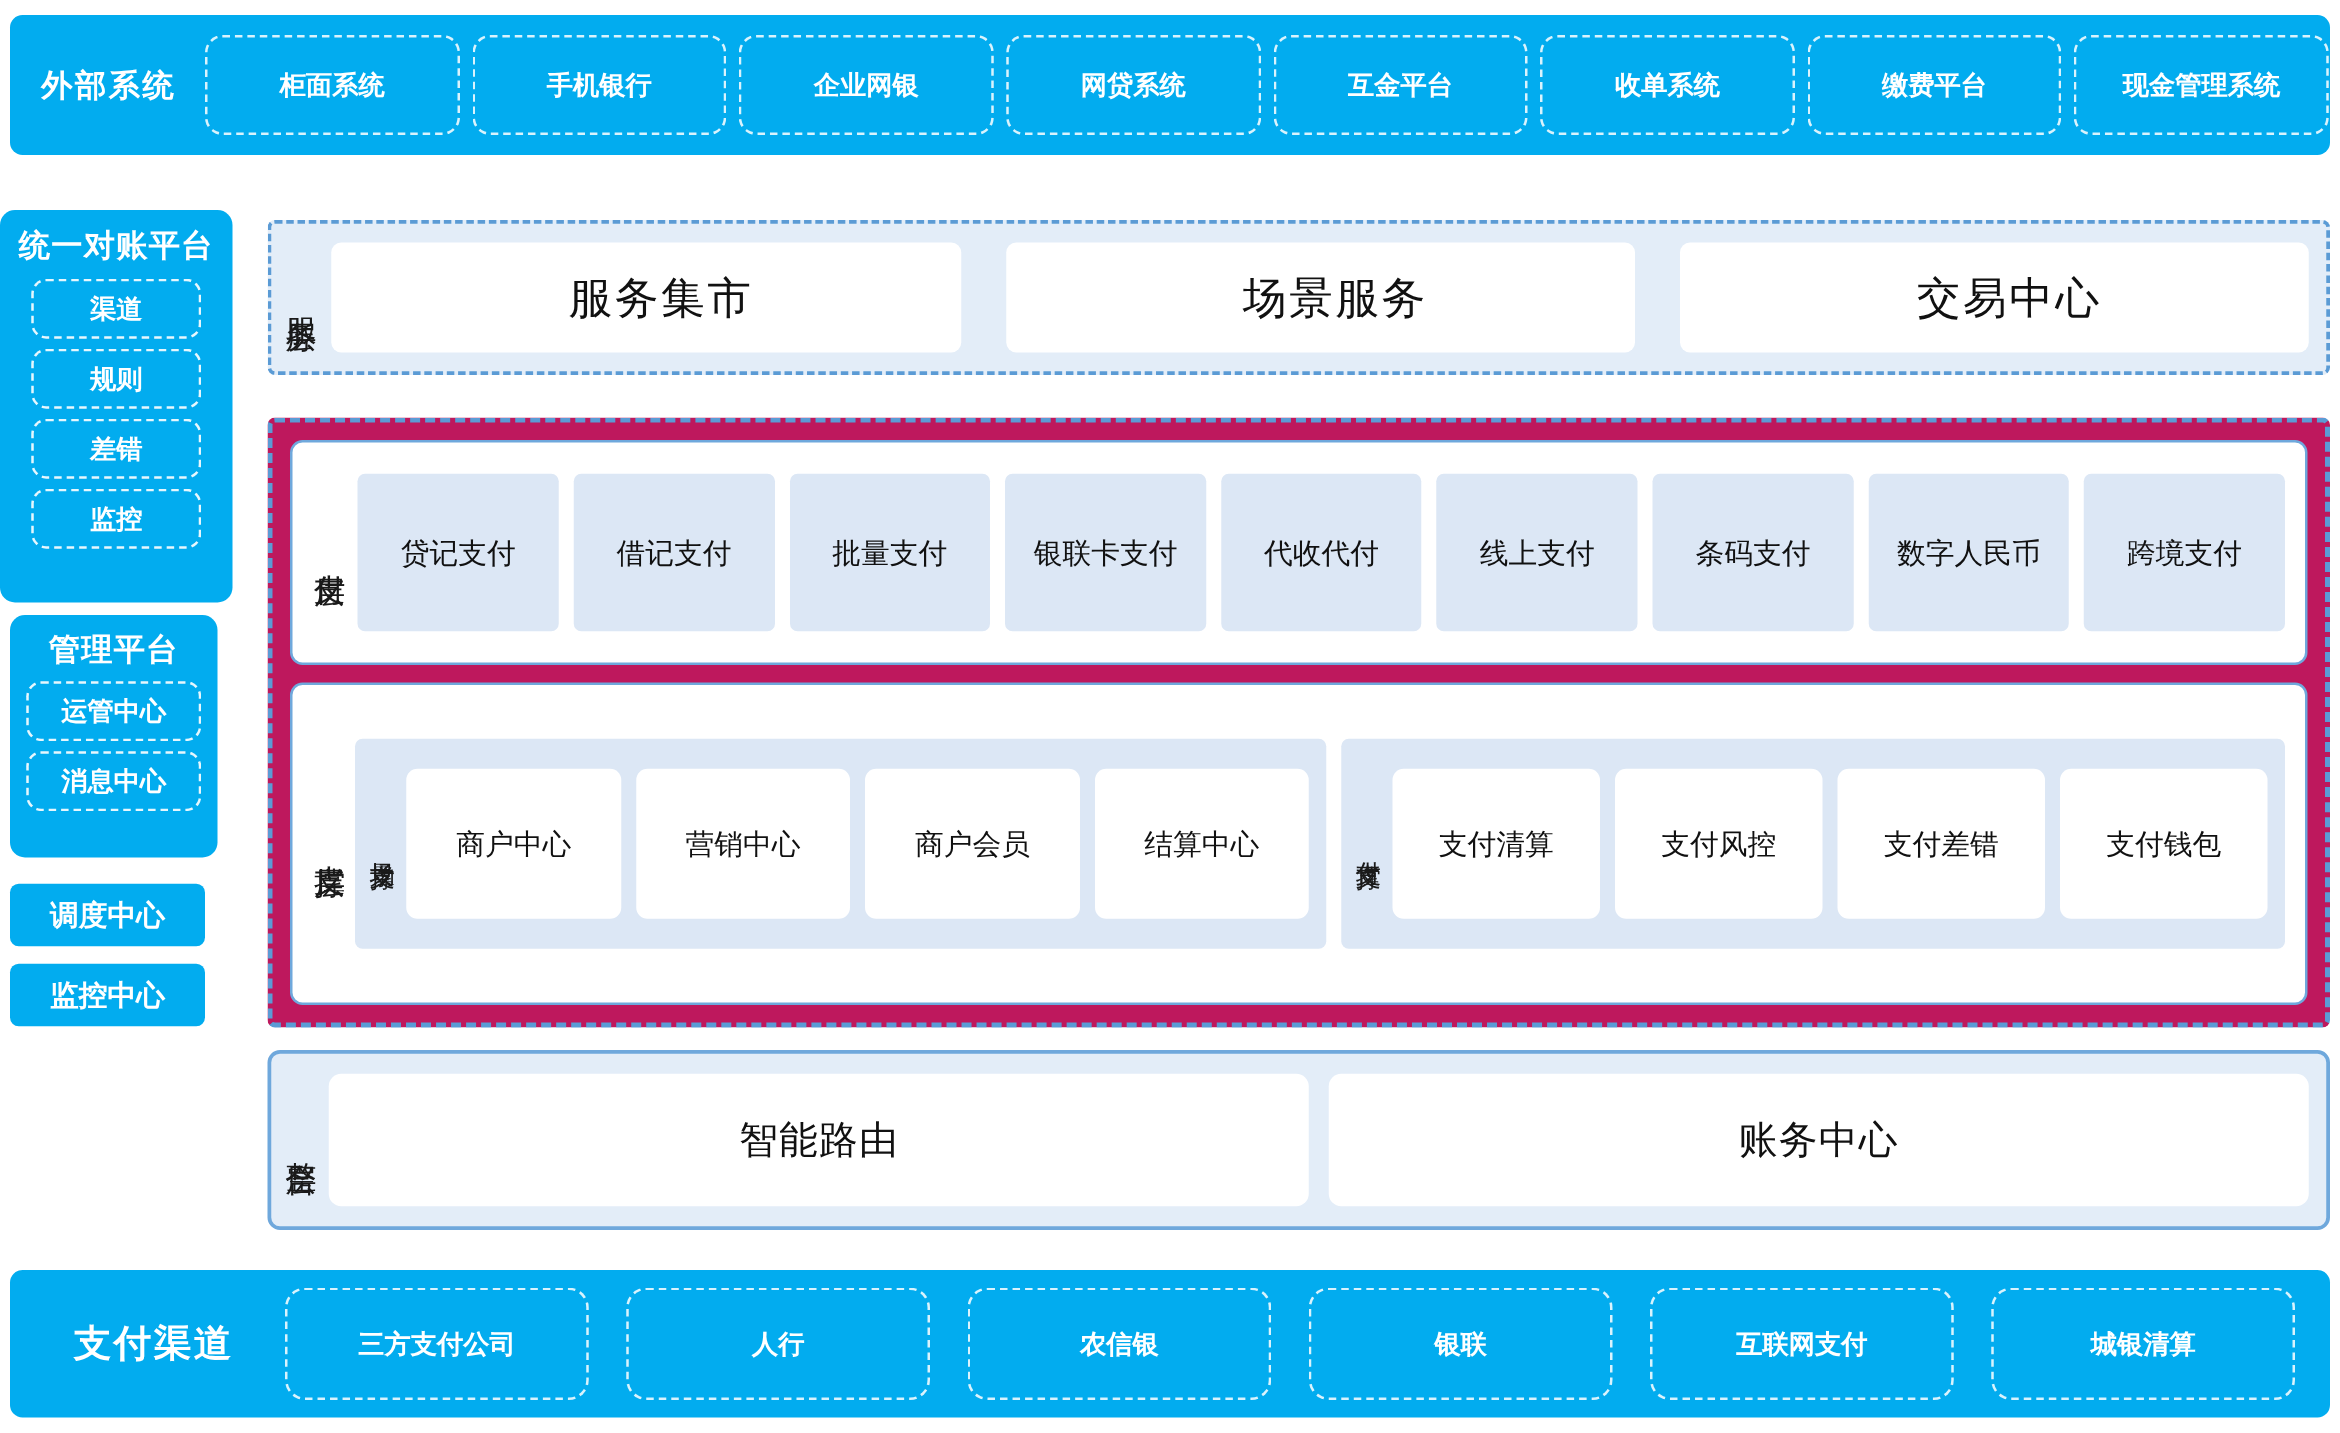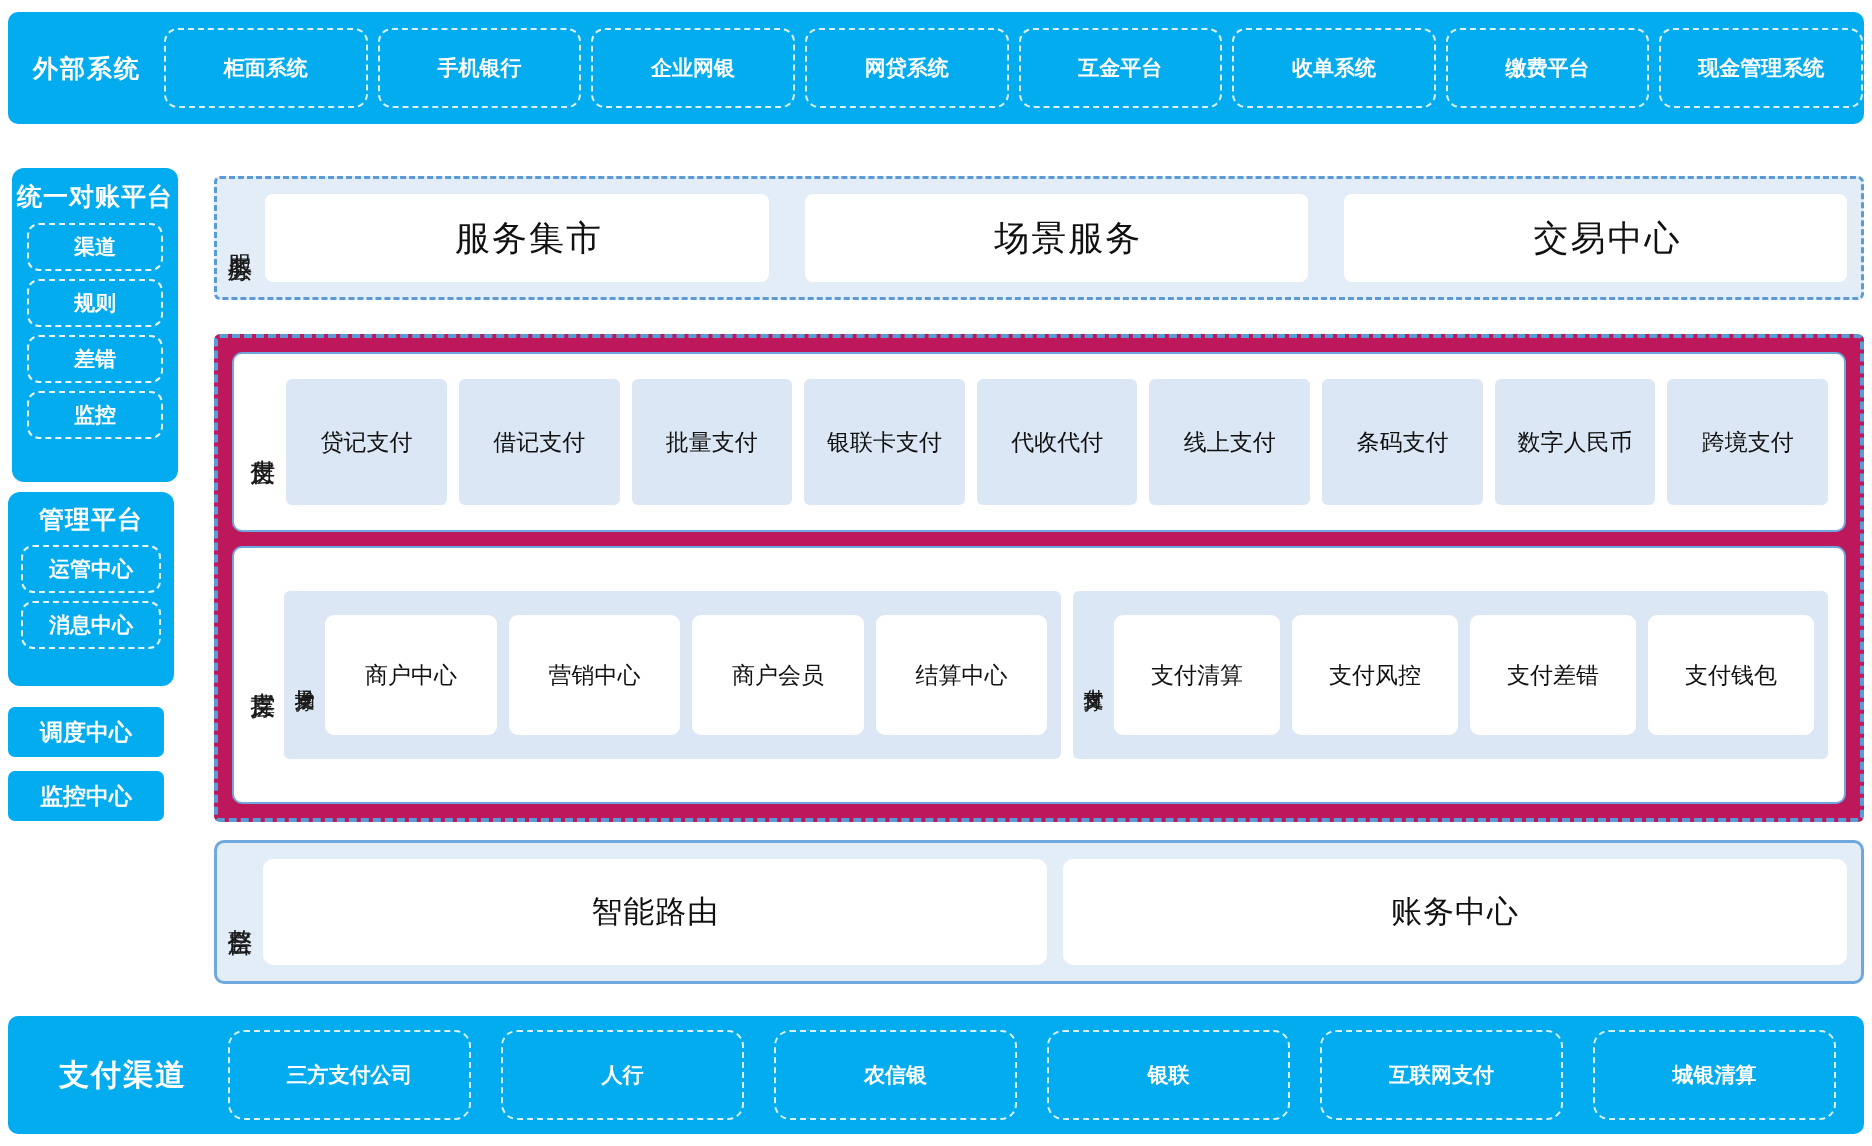--- a/index.html
+++ b/index.html
@@ -72,21 +72,21 @@
     border: 2px dashed rgba(255,255,255,0.9);
     border-radius: 12px;
     color: #fff;
     font-size: 21px;
     font-weight: bold;
     display: flex;
     align-items: center;
     justify-content: center;
     white-space: nowrap;
   }
-  #recon-panel { left: 12px; top: 168px; width: 166px; height: 314px; }
+  #recon-panel { left: 0; top: 168px; width: 186px; height: 314px; }
   #recon-panel .side-panel-title { margin-top: 12px; margin-bottom: 10px; }
   #recon-items { display: flex; flex-direction: column; gap: 8px; width: 136px; }
   #recon-items .side-chip { height: 48px; }
 
   #manage-panel { left: 8px; top: 492px; width: 166px; height: 194px; }
   #manage-panel .side-panel-title { margin-top: 11px; margin-bottom: 9px; font-size: 25px; }
   #manage-items { display: flex; flex-direction: column; gap: 8px; width: 140px; }
   #manage-items .side-chip { height: 48px; }
 
   .solid-side-box {

